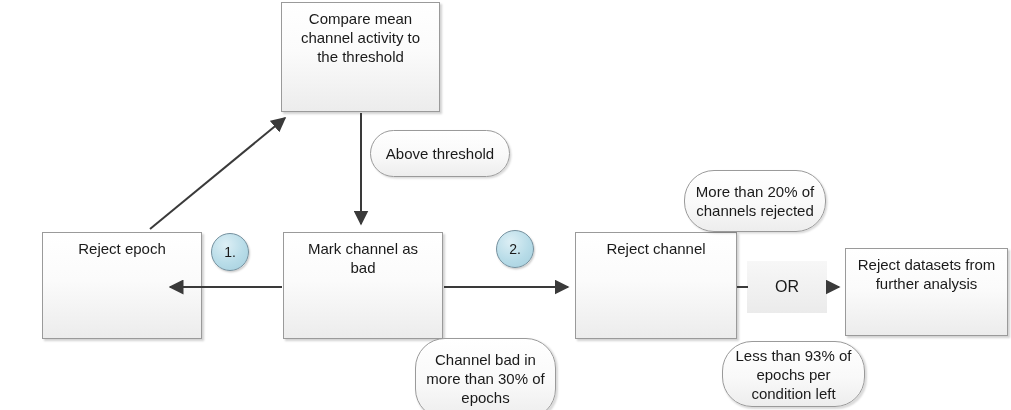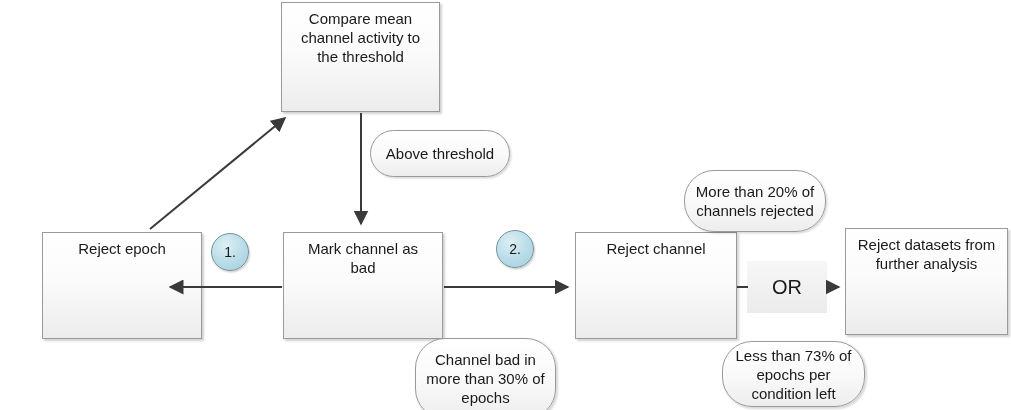--- a/index.html
+++ b/index.html
@@ -36,21 +36,21 @@
     line-height: 19px;
     padding: 6px 10px;
   }
   .or-node {
     position: absolute;
     background: linear-gradient(180deg, #f7f7f7 0%, #ebebeb 100%);
     display: flex;
     align-items: center;
     justify-content: center;
     text-align: center;
-    font-size: 20px;
+    font-size: 16px;
   }
   .pill {
     position: absolute;
     border: 1px solid var(--pill-border);
     border-radius: 30px;
     background: linear-gradient(180deg, #ffffff 0%, #f9f9f9 55%, #ededed 100%);
     box-shadow: 1.5px 1.5px 2px rgba(0,0,0,0.15);
     display: flex;
     align-items: center;
     justify-content: center;
@@ -80,21 +80,21 @@
     width: 1011px; height: 410px;
     z-index: 2;
     pointer-events: none;
   }
   
   .n-compare        { left: 281px; top: 2px;   width: 159px; height: 110px; }
   .n-reject-epoch   { left: 10px;   top: 232px; width: 160px; height: 107px; margin-left: 32px; }
   .n-mark-channel   { left: 283px; top: 232px; width: 160px; height: 107px; }
   .n-reject-channel { left: 575px; top: 232px; width: 162px; height: 107px; }
   .n-or             { left: 747px; top: 261px; width: 80px;  height: 52px;  }
-  .n-reject-datasets{ left: 845px; top: 228px; width: 163px; height: 107px; }
+  .n-reject-datasets{ left: 845px; top: 248px; width: 163px; height: 88px; }
   
   .p-above-threshold   { left: 370px; top: 130px; width: 140px; height: 47px; text-align: center; }
   .p-channels-bad      { left: 149px; top: 343px; width: 141px; height: 60px; }
   .p-channel-bad-epochs{ left: 415px; top: 338px; width: 141px; height: 81px; }
   .p-channels-rejected { left: 684px; top: 170px; width: 142px; height: 62px; }
   .p-epochs-left       { left: 722px; top: 341px; width: 143px; height: 66px; }
   
   .c-step1 { left: 211px; top: 233px; }
   .c-step2 { left: 496px; top: 230px; }
 </style>
@@ -141,21 +141,21 @@
   <div class="pill p-above-threshold">
     <span>Above threshold</span>
   </div>
   <div class="pill p-channel-bad-epochs">
     <span>Channel bad in more than 30% of epochs</span>
   </div>
   <div class="pill p-channels-rejected">
     <span>More than 20% of channels rejected</span>
   </div>
   <div class="pill p-epochs-left">
-    <span>Less than 73% of epochs per condition left</span>
+    <span>Less than 93% of epochs per condition left</span>
   </div>
 
   <div class="step-circle c-step1">
     <span>1.</span>
   </div>
   <div class="step-circle c-step2">
     <span>2.</span>
   </div>
 
 </div>

